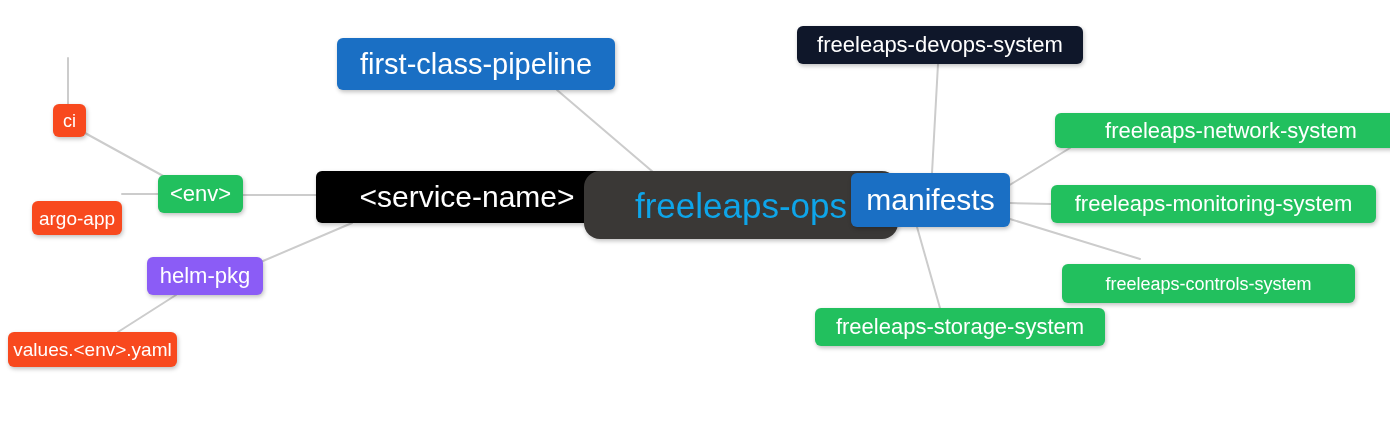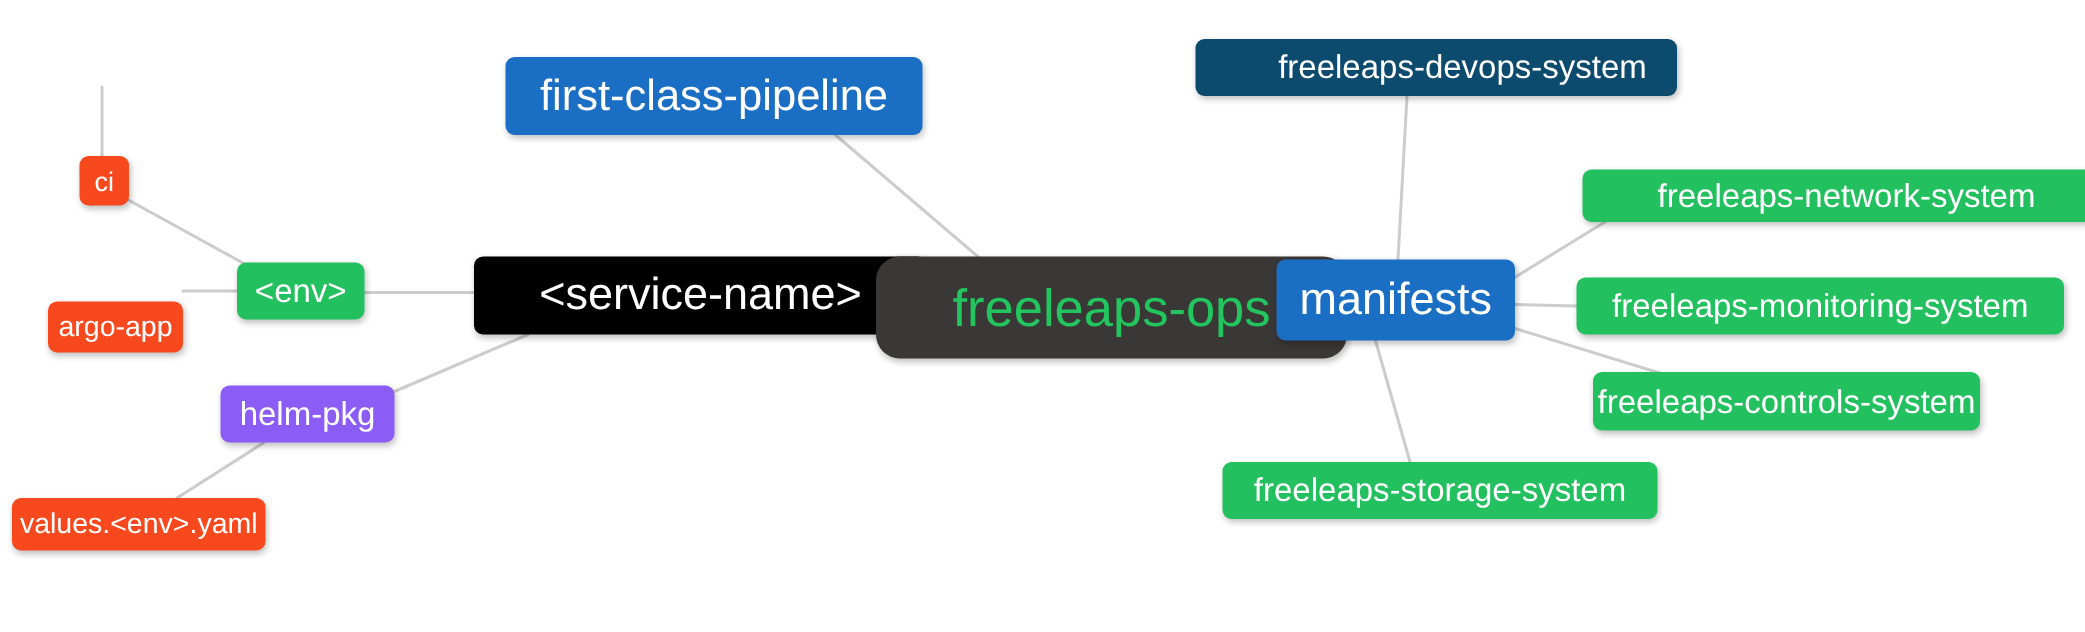--- a/index.html
+++ b/index.html
@@ -59,21 +59,21 @@
     <line x1="917" y1="227" x2="940" y2="308" stroke="#cccccc"></line>
   </svg>
 
   <div class="node" style="left: 53px; top: 104px; width: 33px; height: 33px; font-size: 18px; background: rgb(248, 73, 30); color: rgb(255, 255, 255);">ci</div>
   <div class="node" style="left: 32px; top: 177px; width: 90px; height: 34px; font-size: 19px; background: rgb(248, 73, 30); color: rgb(255, 255, 255); margin-top: 24px;">argo-app</div>
   <div class="node" style="left: 158px; top: 175px; width: 85px; height: 38px; font-size: 22px; background: rgb(34, 192, 94); color: rgb(255, 255, 255);">&lt;env&gt;</div>
   <div class="node" style="left: 147px; top: 257px; width: 116px; height: 38px; font-size: 22px; background: #8b5cf6; color: rgb(255, 255, 255);">helm-pkg</div>
   <div class="node" style="left: 8px; top: 332px; width: 169px; height: 35px; font-size: 19px; background: rgb(248, 73, 30); color: rgb(255, 255, 255);">values.&lt;env&gt;.yaml</div>
   <div class="node" style="left: 313px; top: 38px; width: 278px; height: 52px; font-size: 29px; background: rgb(26, 111, 196); color: rgb(255, 255, 255); margin-left: 24px;">first-class-pipeline</div>
   <div class="node" style="left: 316px; top: 171px; width: 302px; height: 52px; font-size: 30px; background: #000000; color: rgb(255, 255, 255);">&lt;service-name&gt;</div>
-  <div class="node" style="left: 584px; top: 171px; width: 314px; height: 68px; font-size: 35px; background: rgb(58, 56, 54); color: #22c55e; border-radius: 16px;">freeleaps-ops</div>
+  <div class="node" style="left: 584px; top: 171px; width: 314px; height: 68px; font-size: 35px; background: rgb(58, 56, 54); color: #0ea5e9; border-radius: 16px;">freeleaps-ops</div>
   <div class="node" style="left: 851px; top: 173px; width: 159px; height: 54px; font-size: 30px; background: rgb(26, 111, 196); color: rgb(255, 255, 255);">manifests</div>
-  <div class="node" style="left: 797px; top: 26px; width: 286px; height: 38px; font-size: 22px; background: #0c4a6e; color: rgb(255, 255, 255); padding-left: 35px;">freeleaps-devops-system</div>
+  <div class="node" style="left: 797px; top: 26px; width: 286px; height: 38px; font-size: 22px; background: #0f172a; color: rgb(255, 255, 255);">freeleaps-devops-system</div>
   <div class="node" style="left: 1055px; top: 113px; width: 352px; height: 35px; font-size: 22px; background: rgb(34, 192, 94); color: rgb(255, 255, 255);">freeleaps-network-system</div>
   <div class="node" style="left: 1051px; top: 185px; width: 325px; height: 38px; font-size: 22px; background: rgb(34, 192, 94); color: rgb(255, 255, 255);">freeleaps-monitoring-system</div>
-  <div class="node" style="left: 1062px; top: 248px; width: 258px; height: 39px; font-size: 22px; background: rgb(34, 192, 94); color: rgb(255, 255, 255);">freeleaps-controls-system</div>
+  <div class="node" style="left: 1062px; top: 264px; width: 293px; height: 39px; font-size: 18px; background: rgb(34, 192, 94); color: rgb(255, 255, 255);">freeleaps-controls-system</div>
   <div class="node" style="left: 815px; top: 308px; width: 290px; height: 38px; font-size: 22px; background: rgb(34, 192, 94); color: rgb(255, 255, 255);">freeleaps-storage-system</div>
 
 </div>
 
 </body></html>

